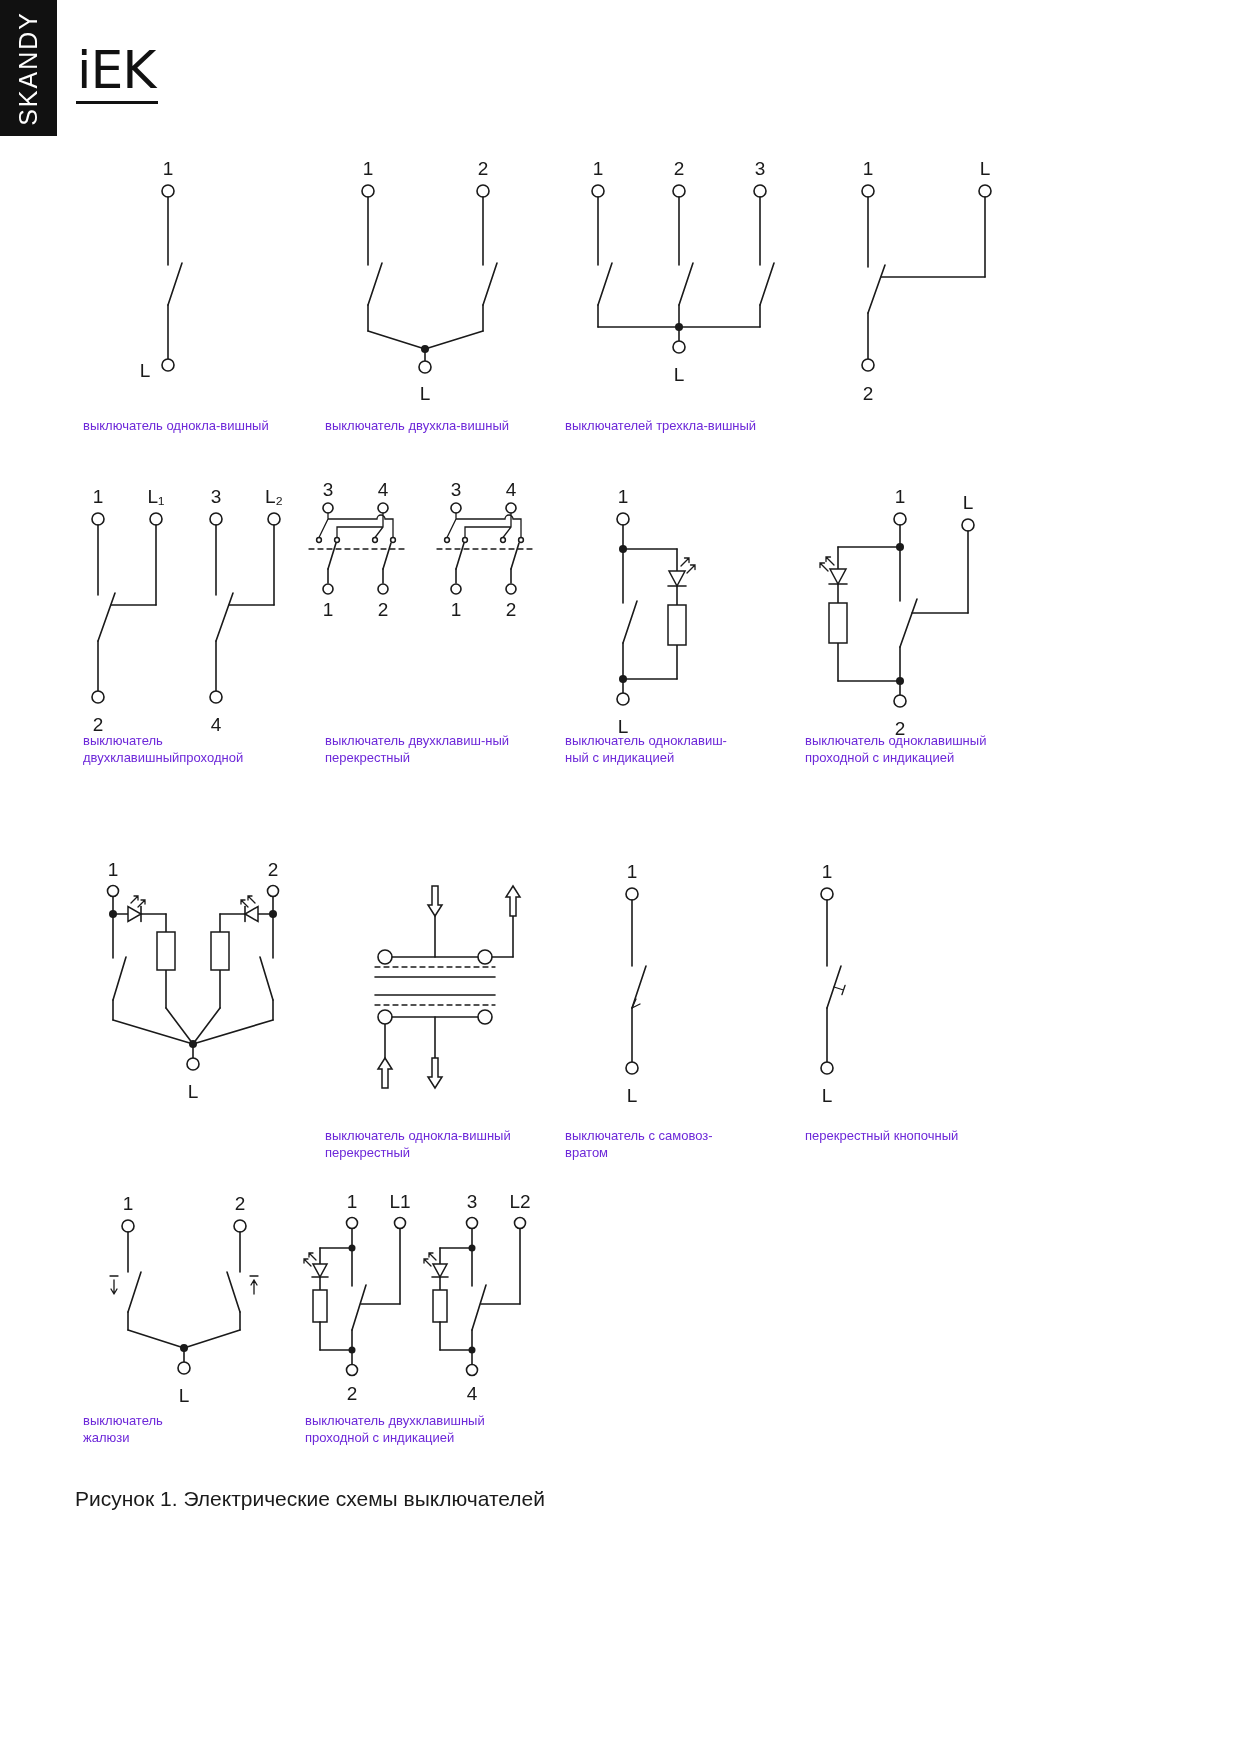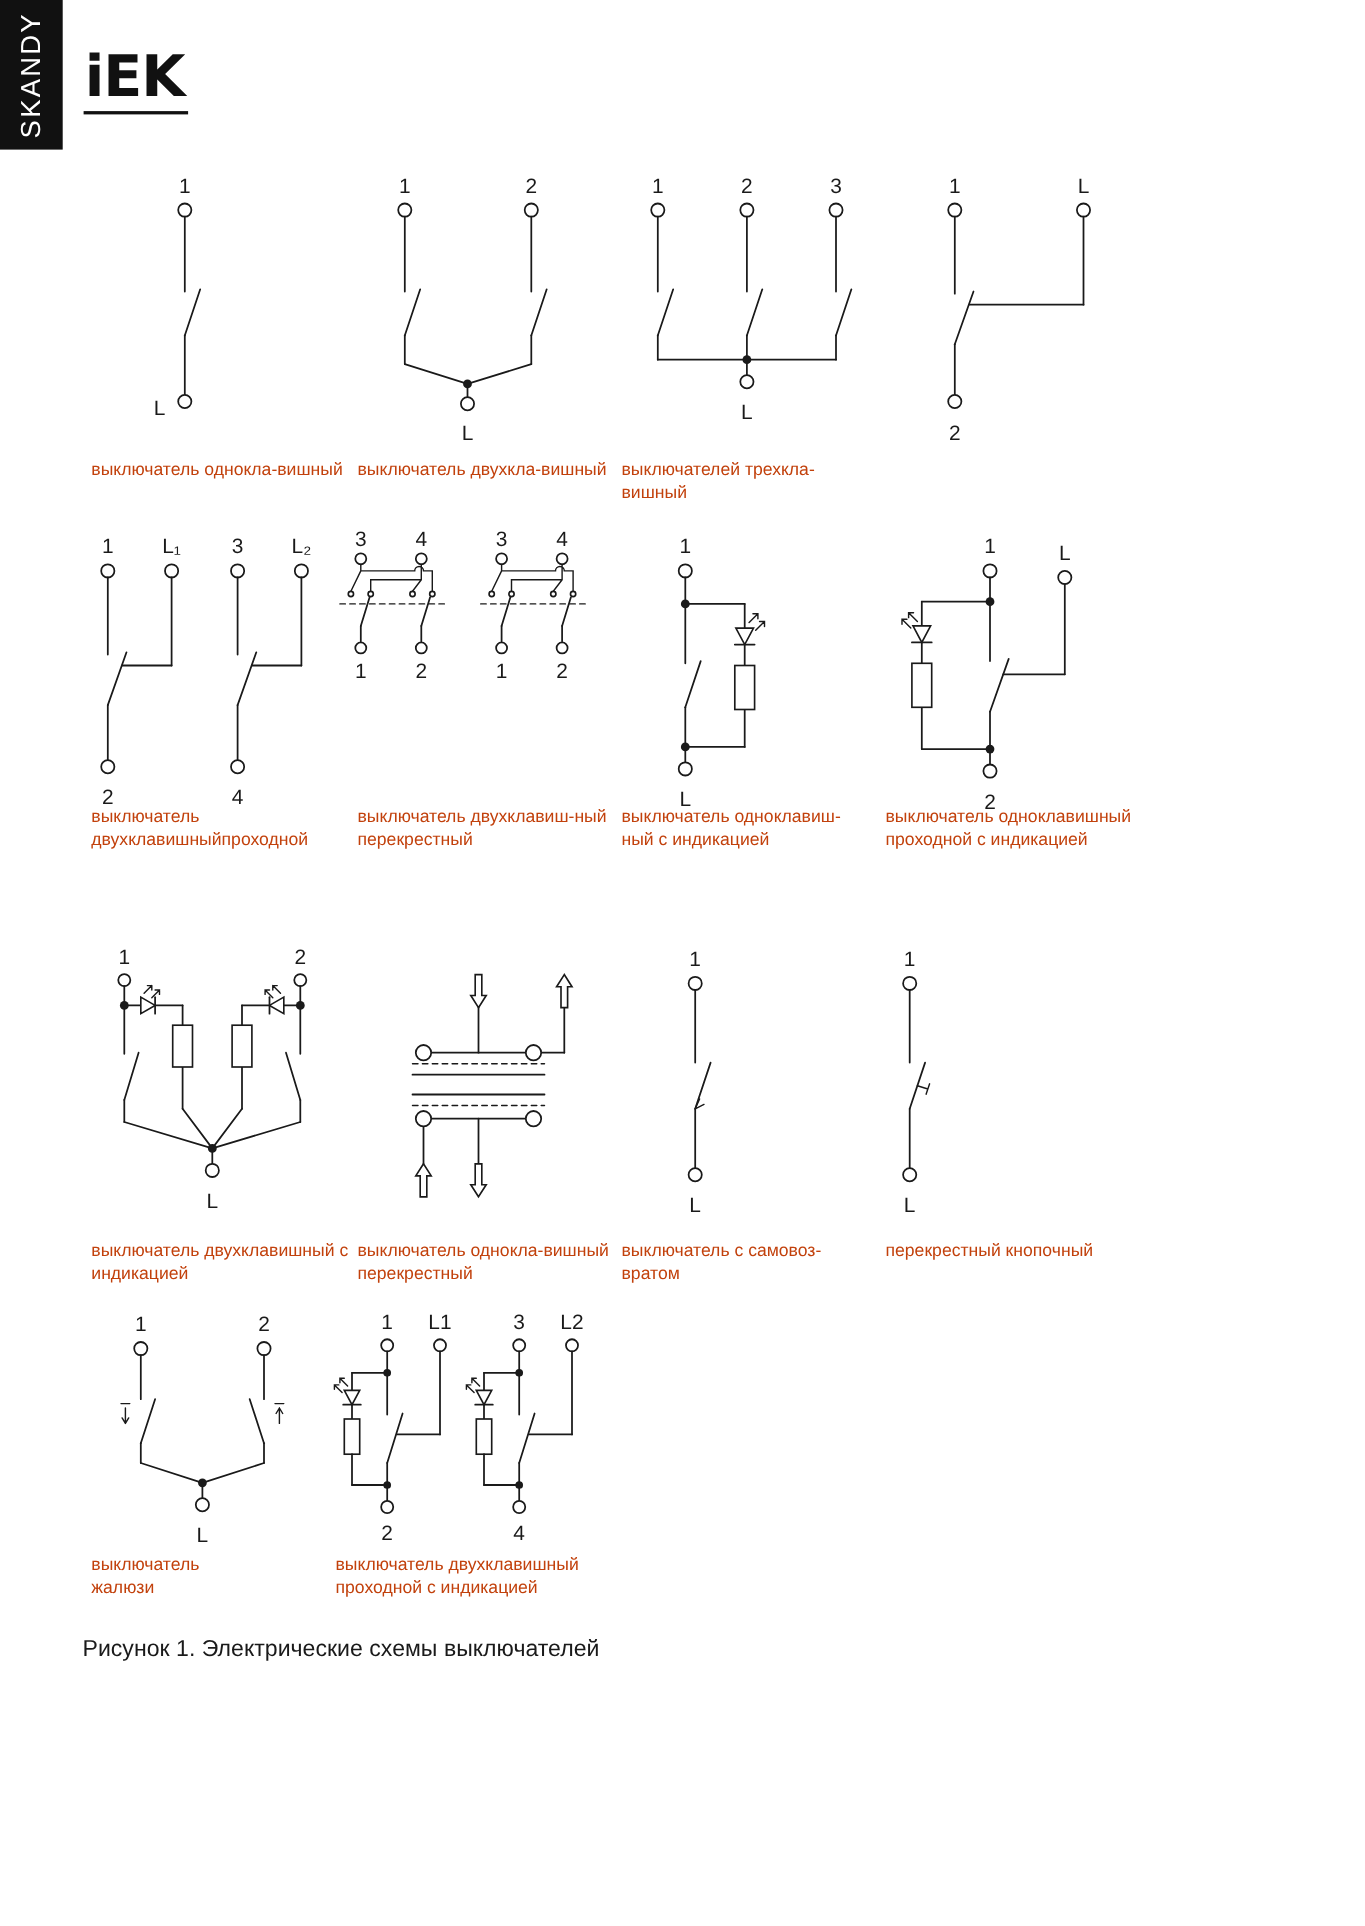--- a/index.html
+++ b/index.html
@@ -6,25 +6,25 @@
   html,body { background:#ffffff; }
   body { font-family:"Liberation Sans", sans-serif; color:#1a1a1a; }
   .page { position:relative; width:1241px; height:1751px; background:#ffffff; overflow:hidden; }
 
   .brand-bar { position:absolute; left:0; top:0; width:57px; height:136px; background:#111111;
                display:flex; align-items:center; justify-content:center; }
   .brand-bar span { writing-mode:vertical-rl; transform:rotate(180deg); color:#ffffff;
                     font-size:25px; letter-spacing:2px; font-family:"Liberation Sans", sans-serif; }
 
   .logo { position:absolute; left:76px; top:44px; border-bottom:3px solid #111111; padding:0 3px 5px 1px; }
-  .logo span { font-family:"DejaVu Sans", sans-serif; font-weight:700; font-size:52px;
+  .logo span { font-family:"DejaVu Sans", sans-serif; font-weight:400; font-size:52px;
                letter-spacing:-1px; color:#111111; line-height:1; }
 
   .cell { position:absolute; }
-  .caption { position:absolute; font-size:16px; line-height:1.3; color:#c2410c; white-space:pre-line; }
+  .caption { position:absolute; font-size:13px; line-height:1.3; color:#6d28d9; white-space:pre-line; }
   .figure-caption { position:absolute; left:75px; top:1487px; font-size:21px; color:#1a1a1a;text-align:right; }
 
   svg .wire { stroke:#1a1a1a; stroke-width:1.6; fill:none; stroke-linecap:round; }
   svg .thin { stroke:#1a1a1a; stroke-width:1.3; fill:none; stroke-linecap:round; }
   svg .term { fill:#ffffff; stroke:#1a1a1a; stroke-width:1.6; }
   svg .dot  { fill:#1a1a1a; stroke:none; }
   svg .comp { fill:#ffffff; stroke:#1a1a1a; stroke-width:1.5; }
   svg .lbl  { font-family:"Liberation Sans", sans-serif; font-size:19px; fill:#1a1a1a; text-anchor:middle; }
   svg .dash { stroke-dasharray:5 4; }
 </style>
@@ -371,22 +371,20 @@
         <line class="wire" x1="55" y1="40" x2="55" y2="106"></line>
         <line class="wire" x1="55" y1="148" x2="69" y2="106"></line>
         <path class="thin" d="M62,127 L71.5,130 M69.9,134.7 L73.1,125.3"></path>
         <line class="wire" x1="55" y1="148" x2="55" y2="202"></line>
       </g>
       <circle class="term" cx="55" cy="208" r="6"></circle>
       <text class="lbl" x="55" y="242">L</text>
     </svg>
   </figure>
 
-  <p class="caption" style="left:83px;top:1128px;width:245px">выключатель двухклавишный с
-индикацией</p>
   <p class="caption" style="left:325px;top:1128px;width:240px">выключатель однокла-вишный
 перекрестный</p>
   <p class="caption" style="left:565px;top:1128px;width:235px">выключатель с самовоз-
 вратом</p>
   <p class="caption" style="left:805px;top:1128px;width:235px">перекрестный кнопочный</p>
 
   <figure class="cell" style="left:80px;top:1192px">
     <svg width="210" height="230" viewBox="0 0 210 230">
       <text class="lbl" x="48" y="18">1</text>
       <text class="lbl" x="160" y="18">2</text>

